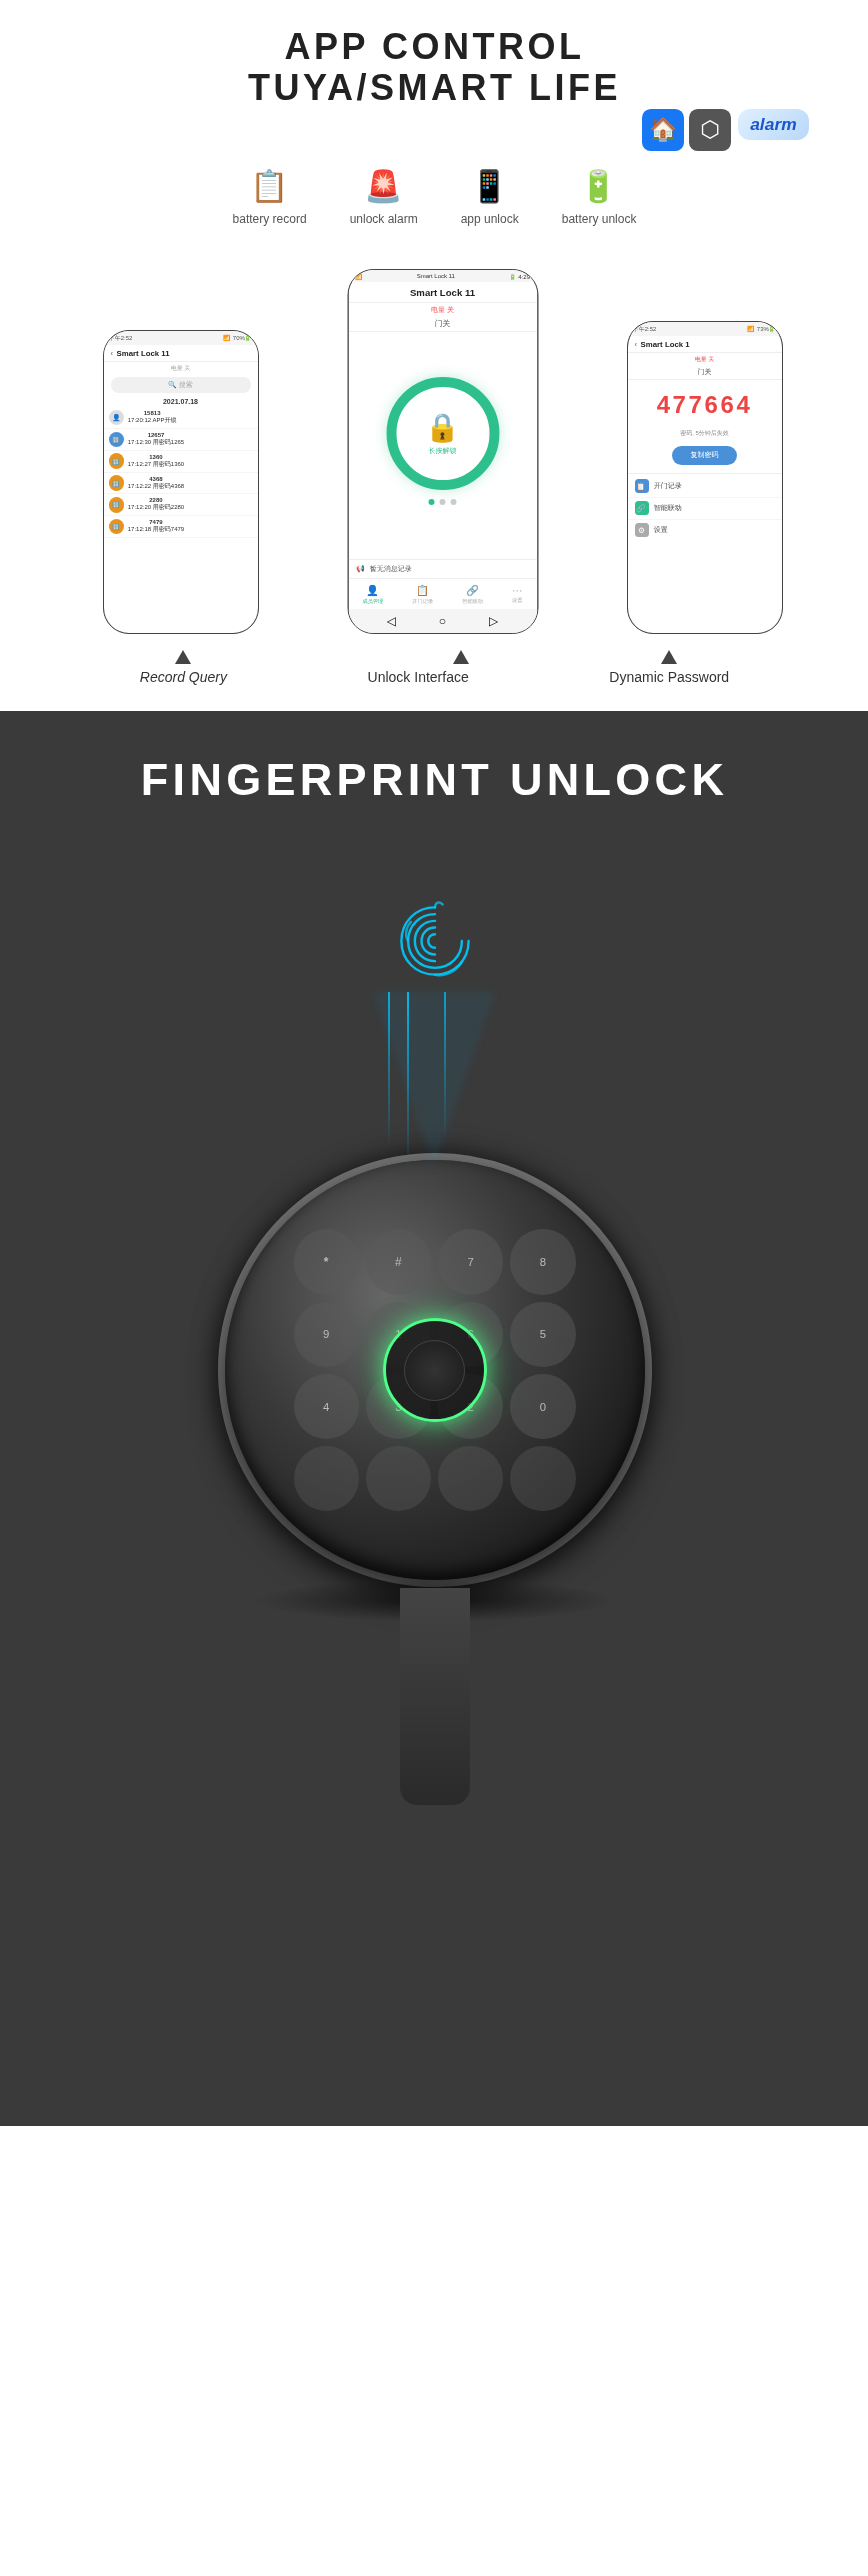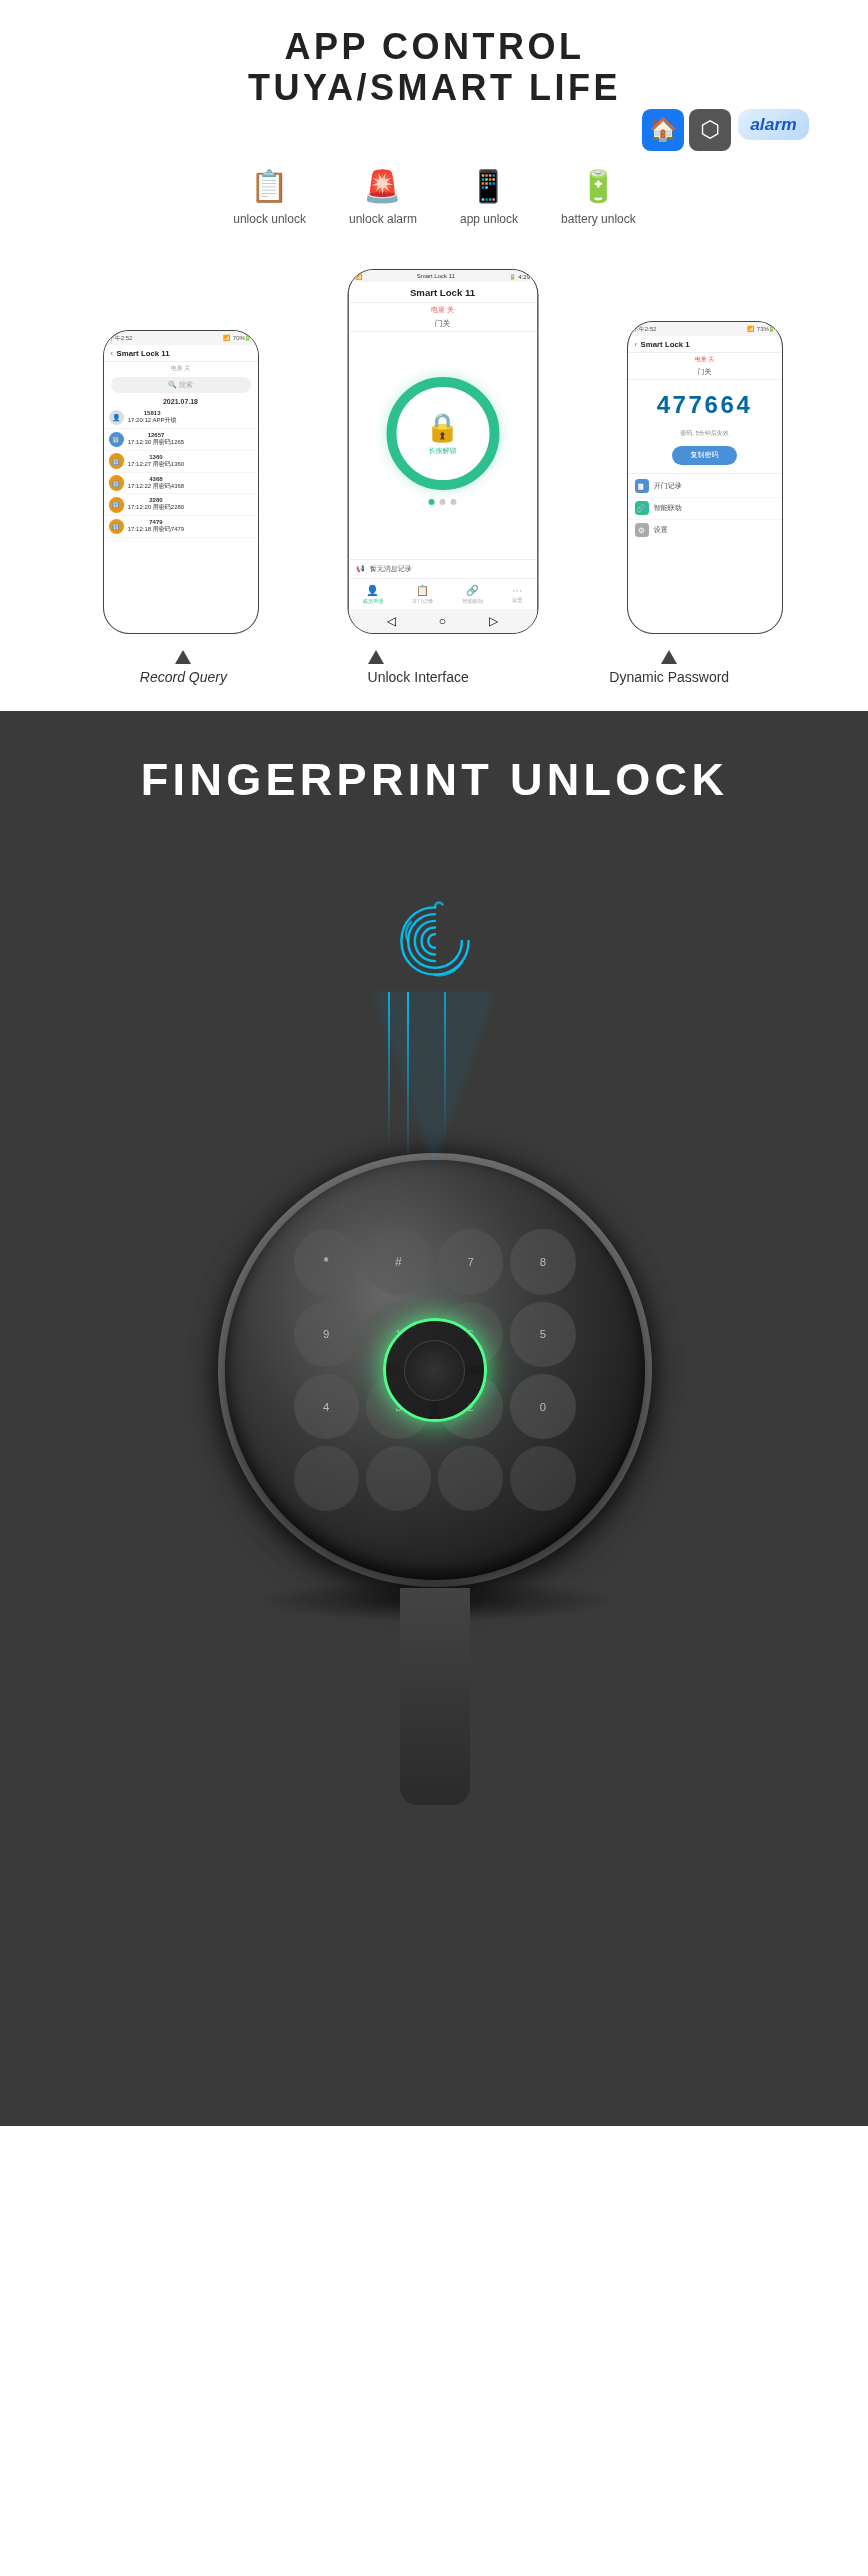--- a/index.html
+++ b/index.html
@@ -138,21 +138,21 @@
       <div class="app-badge" style="background:#555;color:white;">⬡</div>
     </div>
     <div style="background:linear-gradient(135deg,#e0f0ff,#b8d8f8);border-radius:12px;padding:5.2px 12px;display:flex;align-items:center;gap:3.5px;">
       <span style="font-size:17.4px;font-weight:900;color:#1a56cc;font-style:italic;">alarm</span>
     </div>
   </div>
 
   <div class="features-row">
     <div class="feature-item">
       <div class="feature-icon">📋</div>
-      <div class="feature-label">unlock unlock</div>
+      <div class="feature-label">battery record</div>
     </div>
     <div class="feature-item">
       <div class="feature-icon">🚨</div>
       <div class="feature-label">unlock alarm</div>
     </div>
     <div class="feature-item">
       <div class="feature-icon">📱</div>
       <div class="feature-label">app unlock</div>
     </div>
     <div class="feature-item">
@@ -301,21 +301,21 @@
               <span>📶 73%🔋</span>
           </div>
 
           <div style="padding:3.5px 7px;font-size:7.8px;font-weight:bold;color:#222;border-bottom:0.9px solid #eee;display:flex;align-items:center;gap:3.5px;">
             <span style="color:#888;">‹</span>
             <span>Smart Lock 1</span>
           </div>
           <div style="font-size:6px;color:#e55;text-align:center;padding:1.7px;">电量 关</div>
           <div style="font-size:7px;color:#555;text-align:center;padding:1.7px;border-bottom:0.9px solid #eee;">门关</div>
 
-          <div style="font-size:24px;font-weight:bold;color:#0369a1;padding:10.4px;text-align:center;letter-spacing:2.6px;">477664</div>
+          <div style="font-size:24px;font-weight:bold;color:#ef4444;padding:10.4px;text-align:center;letter-spacing:2.6px;">477664</div>
           <div style="font-size:6px;color:#888;text-align:center;padding:0 8.7px 5.2px;line-height:1.4;">密码, 5分钟后失效</div>
 
           <div style="background:#4a90d9;color:white;border-radius:15.6px;padding:4.3px 14px;font-size:7px;text-align:center;margin:3.5px auto 7px;width:65px;cursor:pointer;">复制密码</div>
           <div style="height:0.9px;background:#eee;margin:1.7px 0;"></div>
 
           <div style="display:flex;align-items:center;padding:3.5px 7px;gap:5.2px;font-size:7px;color:#444;border-bottom:0.9px solid #f5f5f5;">
             <span style="background:#4a90d9;color:white;border-radius:3.5px;width:14px;height:14px;display:inline-flex;align-items:center;justify-content:center;font-size:7.8px;">📋</span>
             <span>开门记录</span>
           </div>
           <div style="display:flex;align-items:center;padding:3.5px 7px;gap:5.2px;font-size:7px;color:#444;border-bottom:0.9px solid #f5f5f5;">
@@ -329,21 +329,21 @@
         </div>
       </div>
     </div>
   </div>
 
   <div style="display:flex; justify-content:space-around; width:730px; margin:15.6px auto 8.7px;">
     <div style="display:flex;flex-direction:column;align-items:center;gap:5.2px;">
       <div style="width:0;height:0;border-left:8.7px solid transparent;border-right:8.7px solid transparent;border-bottom:14px solid #444;"></div>
       <div style="font-size:14px;color:#333;font-style:italic;">Record Query</div>
     </div>
-    <div style="display:flex;flex-direction:column;align-items:flex-start;gap:5.2px;">
+    <div style="display:flex;flex-direction:column;align-items:flex-end;gap:5.2px;">
       <div style="width:0;height:0;border-left:8.7px solid transparent;border-right:8.7px solid transparent;border-bottom:14px solid #444;"></div>
       <div style="font-size:14px;color:#333;">Unlock Interface</div>
     </div>
     <div style="display:flex;flex-direction:column;align-items:center;gap:5.2px;">
       <div style="width:0;height:0;border-left:8.7px solid transparent;border-right:8.7px solid transparent;border-bottom:14px solid #444;"></div>
       <div style="font-size:14px;color:#333;">Dynamic Password</div>
     </div>
   </div>
 
 </div>

